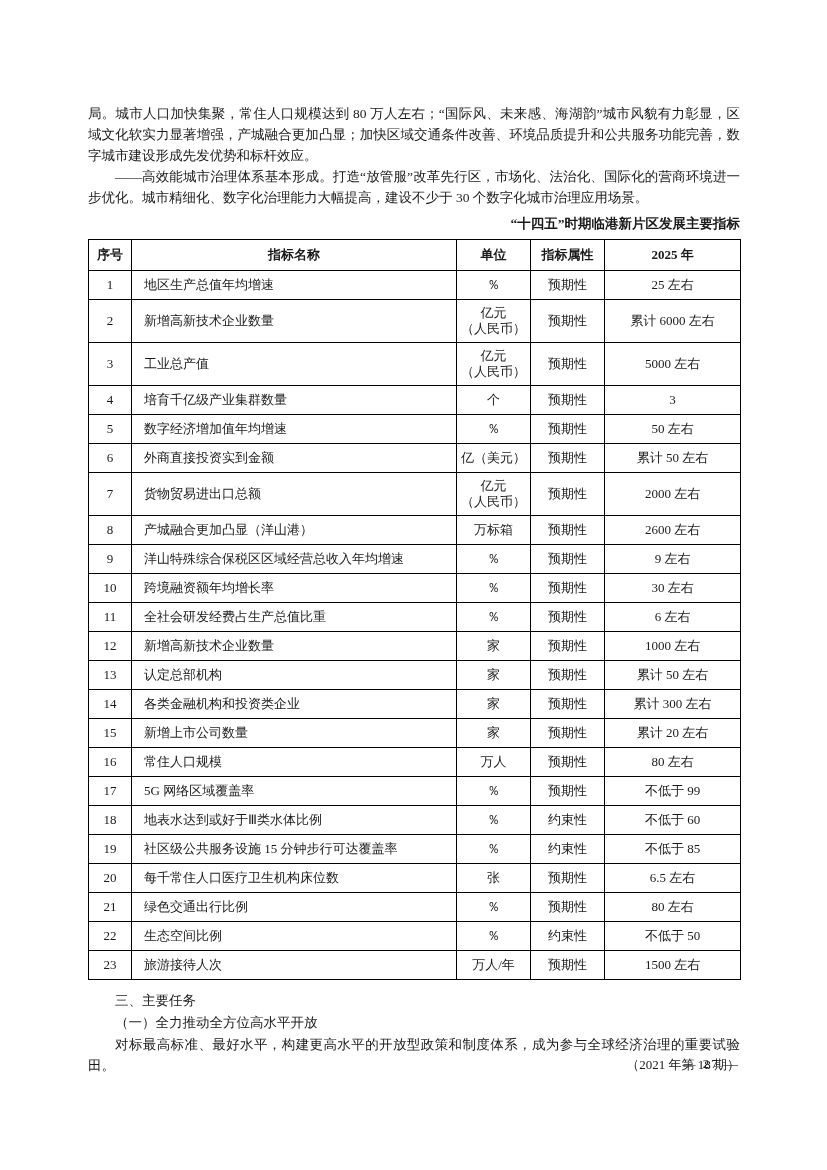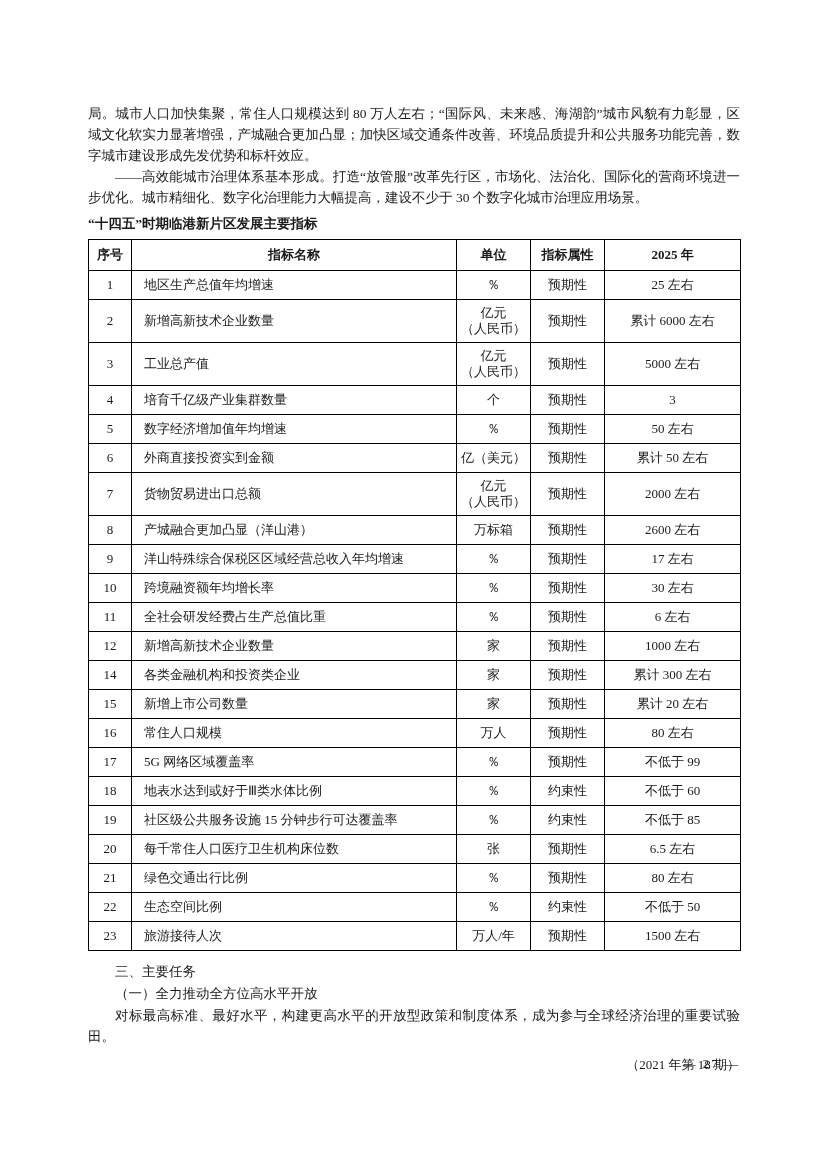--- a/index.html
+++ b/index.html
@@ -21,21 +21,21 @@
   .para {
     font-size:13.5px;
     line-height:21px;
     text-align:justify;
     margin:0;
   }
   .para.indent { text-indent:2em; }
   .table-title {
     font-size:13.5px;
     font-weight:bold;
-    text-align:left;
+    text-align:right;
     margin:7px 0 6px 0;
   }
   table.indicators {
     width:652px;
     border-collapse:collapse;
     table-layout:fixed;
     font-size:13px;
     border:1.5px solid #000;
     padding-left:36px;
   }
@@ -181,21 +181,21 @@
     <td class="unit-cell">万标箱</td>
     <td>预期性</td>
     <td>2600 左右</td>
   </tr>
 
   <tr>
     <td>9</td>
     <td class="name-cell">洋山特殊综合保税区区域经营总收入年均增速</td>
     <td class="unit-cell">％</td>
     <td>预期性</td>
-    <td>17 左右</td>
+    <td>9 左右</td>
   </tr>
 
   <tr>
     <td>10</td>
     <td class="name-cell">跨境融资额年均增长率</td>
     <td class="unit-cell">％</td>
     <td>预期性</td>
     <td>30 左右</td>
   </tr>
 
@@ -208,20 +208,27 @@
   </tr>
 
   <tr>
     <td>12</td>
     <td class="name-cell">新增高新技术企业数量</td>
     <td class="unit-cell">家</td>
     <td>预期性</td>
     <td>1000 左右</td>
   </tr>
 
+  <tr>
+    <td>13</td>
+    <td class="name-cell">认定总部机构</td>
+    <td class="unit-cell">家</td>
+    <td>预期性</td>
+    <td>累计 50 左右</td>
+  </tr>
 
   <tr>
     <td>14</td>
     <td class="name-cell">各类金融机构和投资类企业</td>
     <td class="unit-cell">家</td>
     <td>预期性</td>
     <td>累计 300 左右</td>
   </tr>
 
   <tr>

